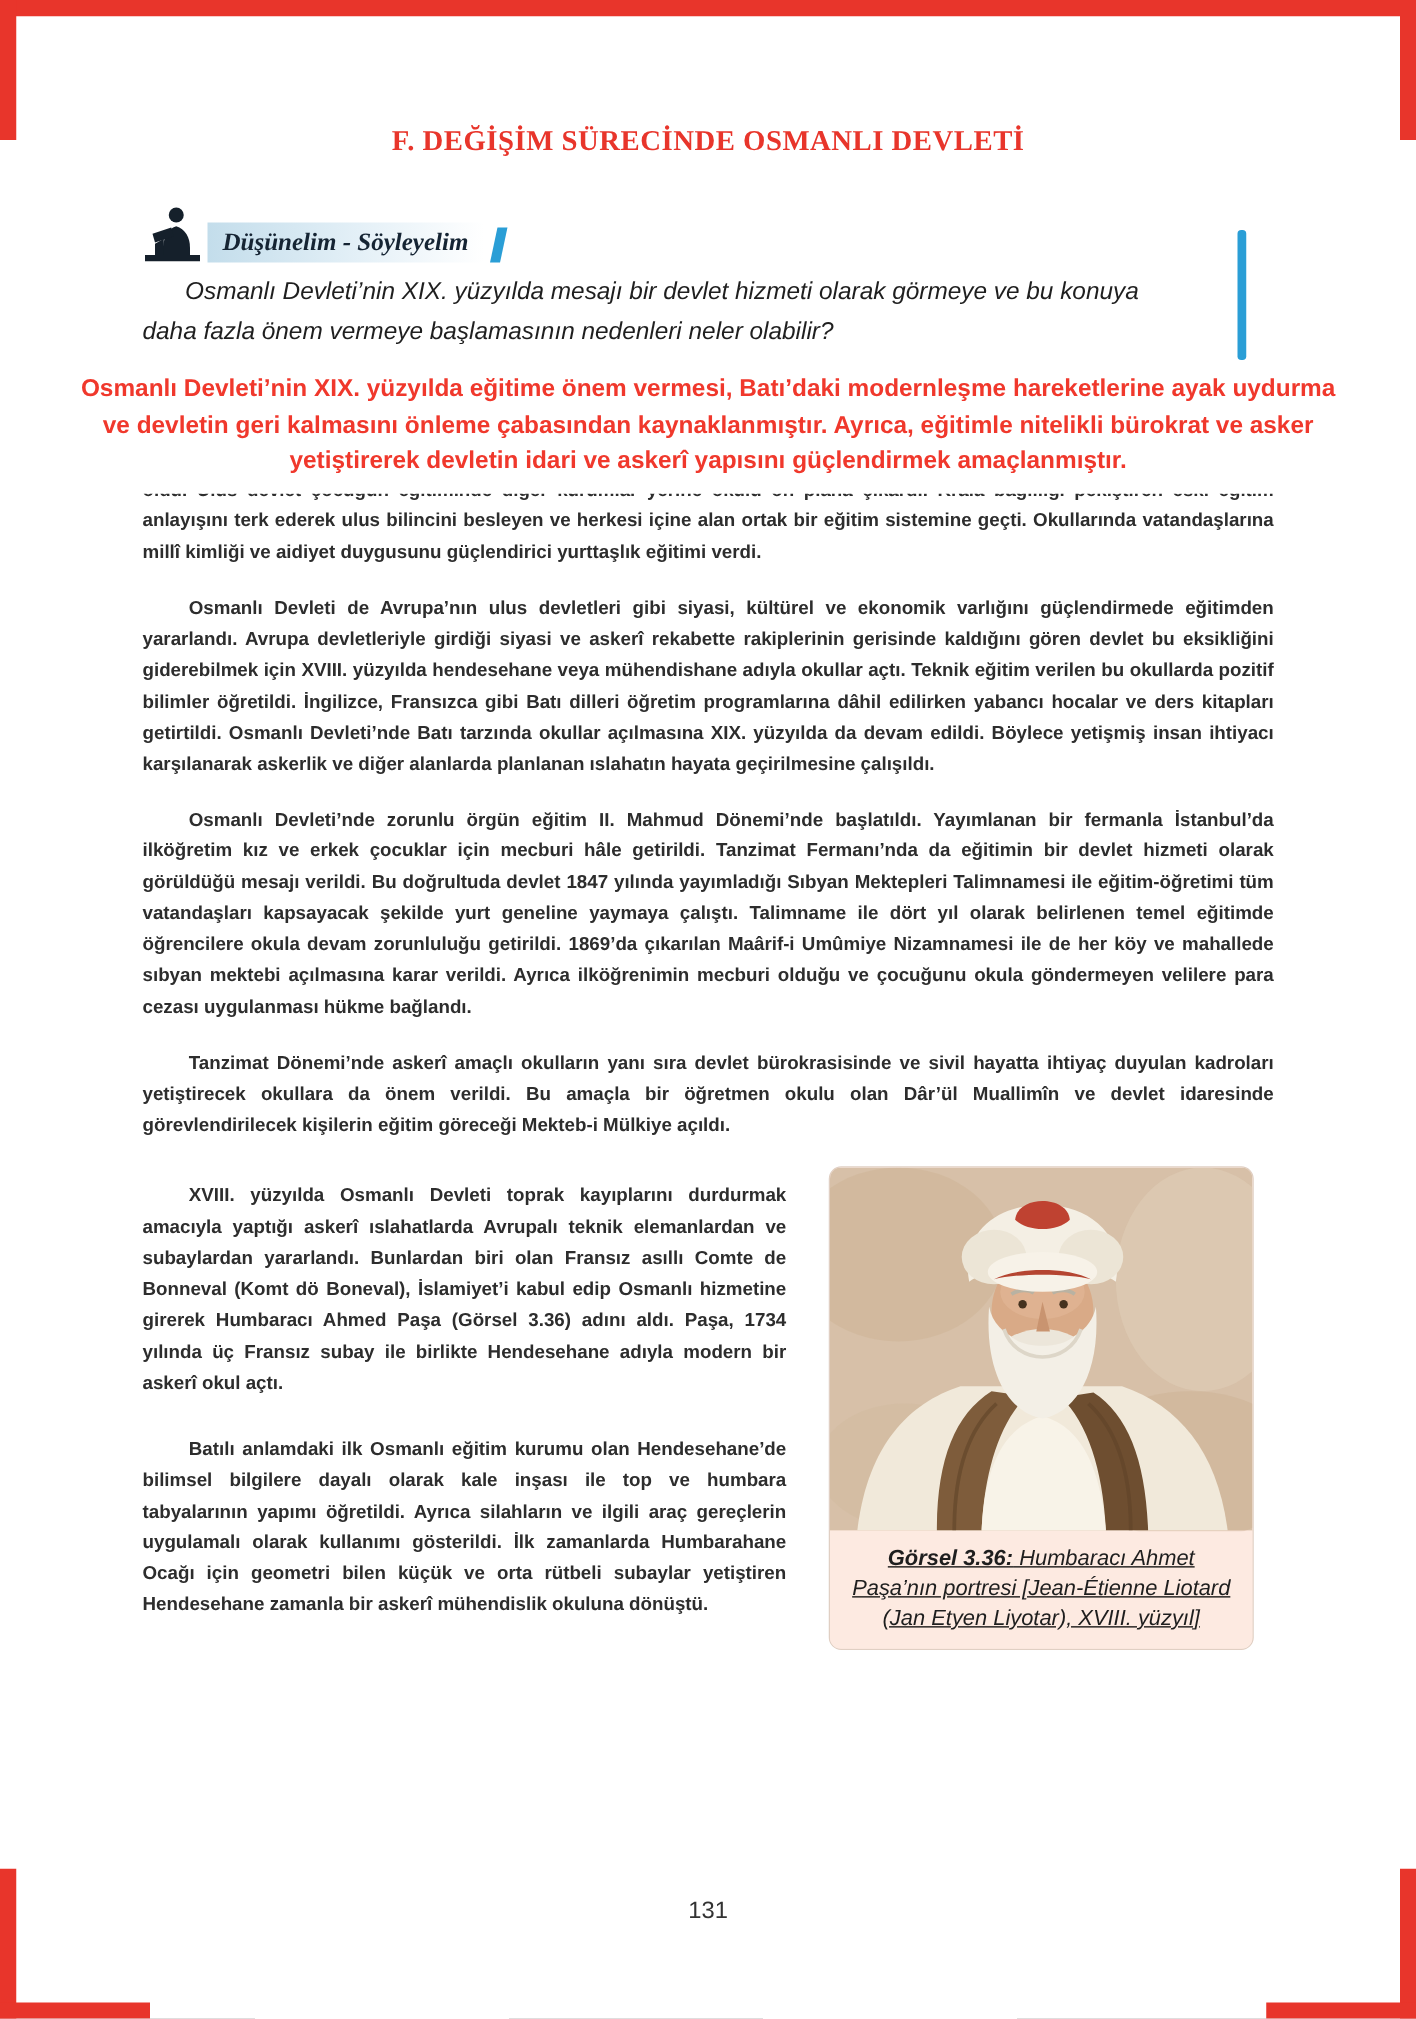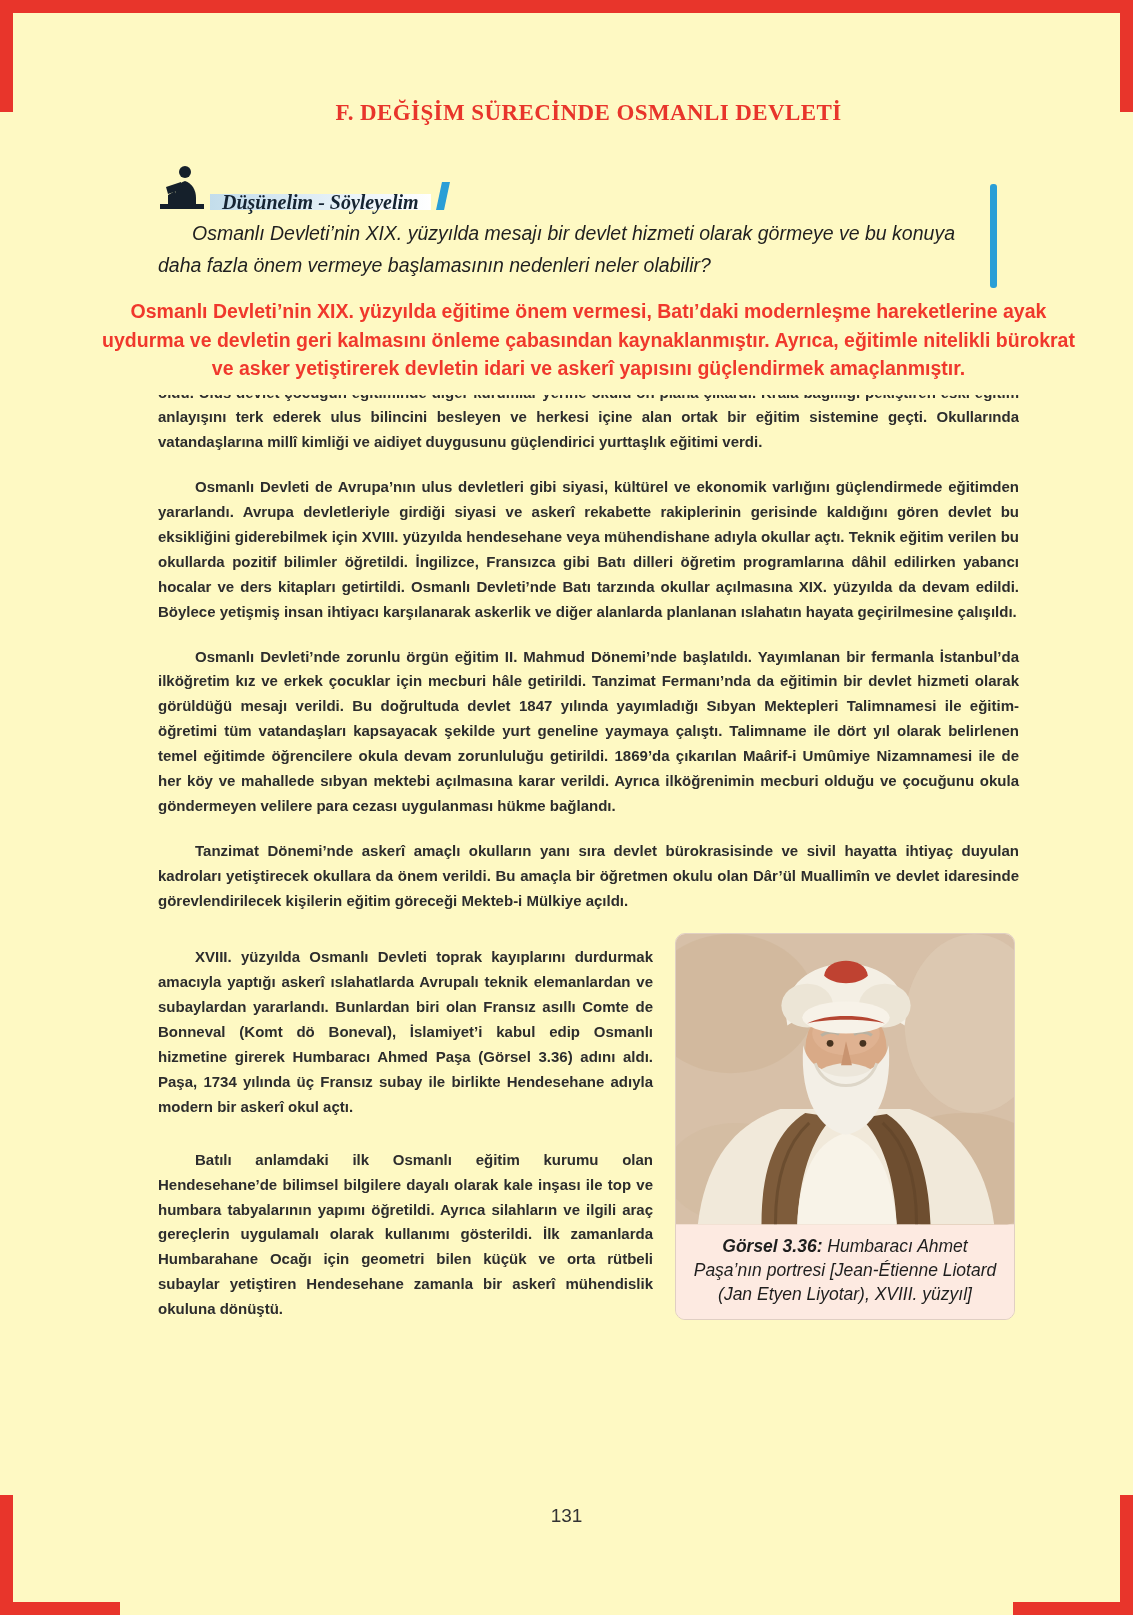--- a/index.html
+++ b/index.html
@@ -1,19 +1,19 @@
 <!DOCTYPE html>
 <html lang="tr"><head>
 <meta charset="utf-8">
 <style>
   * { box-sizing: border-box; }
   body { margin:0; background:#9b9b9b; font-family:"Liberation Sans", sans-serif; }
   .page {
     position:relative; width:1133px; height:1615px; margin:0 auto;
-    background:#fef9c3; overflow:hidden;padding-left:44px;
+    background:#ffffff; overflow:hidden;
   }
   
   .f { position:absolute; background:#e8352b; }
   .f-top { top:0; left:0; right:0; height:13px; }
   .f-tl { top:0; left:0; width:13px; height:112px; }
   .f-tr { top:0; right:0; width:13px; height:112px; }
   .f-bl-v { bottom:0; left:0; width:13px; height:120px; }
   .f-br-v { bottom:0; right:0; width:13px; height:120px; }
   .f-bl-h { bottom:0; left:0; width:120px; height:13px; }
   .f-br-h { bottom:0; right:0; width:120px; height:13px; }
@@ -24,21 +24,21 @@
     padding-top:100px; margin:0; text-align:center;
     font-family:"Liberation Serif", serif; font-weight:bold;
     font-size:23px; letter-spacing:.4px; color:#e8352b;
   }
 
   
   .think-row { margin-top:36px; display:flex; align-items:flex-end; height:48px; }
   .icon-box { width:48px; height:48px; flex:0 0 48px; display:flex; align-items:flex-end; }
   .icon-box svg { display:block; }
   .banner {
-    margin-left:4px; height:16px; padding:0 12px 0 12px;
+    margin-left:4px; height:32px; padding:0 12px 0 12px;
     display:flex; align-items:center;
     background:linear-gradient(90deg,#c3ddeb 0%, #e4f0f7 55%, #ffffff 100%);
   }
   .banner-label {
     font-family:"Liberation Serif", serif; font-style:italic; font-weight:bold;
     font-size:20px; color:#152433; white-space:nowrap;
   }
   .banner-mark { width:8px; height:28px; background:#2a9ed6; transform:skewX(-12deg); margin-left:8px; }
 
   .question-wrap { position:relative; margin-top:8px; padding-right:60px; }
@@ -74,21 +74,21 @@
   .figure { flex:0 0 340px; width:340px; margin-top:16px; }
   .figure-card { border-radius:10px; overflow:hidden; border:1px solid #e0cfc3; background:#fdeae1; }
   .figure-card svg { display:block; width:100%; height:auto; }
   .caption {
     padding:9px 12px 13px; text-align:center; font-style:italic;
     font-size:17.5px; line-height:1.38; color:#1e1e1e; background:#fdeae1;
   }
   .caption .cap-label { font-weight:bold; }
 
   .page-number {
-    position:absolute; bottom:88px; left:0; width:100%;
+    position:absolute; bottom:75px; left:0; width:100%;
     text-align:center; font-size:19px; color:#333;
   }
 </style>
 </head>
 <body>
 
 <div class="page">
 
   <div class="f f-top"></div>
   <div class="f f-tl"></div>
@@ -132,21 +132,21 @@
     <p class="body">Osmanlı Devleti’nde zorunlu örgün eğitim II. Mahmud Dönemi’nde başlatıldı. Yayımlanan bir fermanla İstanbul’da ilköğretim kız ve erkek çocuklar için mecburi hâle getirildi. Tanzimat Fermanı’nda da eğitimin bir devlet hizmeti olarak görüldüğü mesajı verildi. Bu doğrultuda devlet 1847 yılında yayımladığı Sıbyan Mektepleri Talimnamesi ile eğitim-öğretimi tüm vatandaşları kapsayacak şekilde yurt geneline yaymaya çalıştı. Talimname ile dört yıl olarak belirlenen temel eğitimde öğrencilere okula devam zorunluluğu getirildi. 1869’da çıkarılan Maârif-i Umûmiye Nizamnamesi ile de her köy ve mahallede sıbyan mektebi açılmasına karar verildi. Ayrıca ilköğrenimin mecburi olduğu ve çocuğunu okula göndermeyen velilere para cezası uygulanması hükme bağlandı.</p>
     <p class="body">Tanzimat Dönemi’nde askerî amaçlı okulların yanı sıra devlet bürokrasisinde ve sivil hayatta ihtiyaç duyulan kadroları yetiştirecek okullara da önem verildi. Bu amaçla bir öğretmen okulu olan Dâr’ül Muallimîn ve devlet idaresinde görevlendirilecek kişilerin eğitim göreceği Mekteb-i Mülkiye açıldı.</p>
 
 
     <div class="section-cols">
       <div class="col-text">
         <p class="body">XVIII. yüzyılda Osmanlı Devleti toprak kayıplarını durdurmak amacıyla yaptığı askerî ıslahatlarda Avrupalı teknik elemanlardan ve subaylardan yararlandı. Bunlardan biri olan Fransız asıllı Comte de Bonneval (Komt dö Boneval), İslamiyet’i kabul edip Osmanlı hizmetine girerek Humbaracı Ahmed Paşa (Görsel 3.36) adını aldı. Paşa, 1734 yılında üç Fransız subay ile birlikte Hendesehane adıyla modern bir askerî okul açtı.</p>
         <p class="body">Batılı anlamdaki ilk Osmanlı eğitim kurumu olan Hendesehane’de bilimsel bilgilere dayalı olarak kale inşası ile top ve humbara tabyalarının yapımı öğretildi. Ayrıca silahların ve ilgili araç gereçlerin uygulamalı olarak kullanımı gösterildi. İlk zamanlarda Humbarahane Ocağı için geometri bilen küçük ve orta rütbeli subaylar yetiştiren Hendesehane zamanla bir askerî mühendislik okuluna dönüştü.</p>
       </div>
 
-      <figure class="figure" style="margin:16px 4px 0;">
+      <figure class="figure" style="margin:16px 16px 0;text-decoration:underline;">
         <div class="figure-card">
           <svg viewBox="0 0 340 292" aria-hidden="true">
             <rect width="340" height="292" fill="#d7c0a8"></rect>
             <ellipse cx="55" cy="70" rx="85" ry="70" fill="#cdb293" opacity=".45"></ellipse>
             <ellipse cx="300" cy="90" rx="70" ry="90" fill="#e2d0ba" opacity=".5"></ellipse>
             <ellipse cx="290" cy="240" rx="90" ry="60" fill="#c9ad8d" opacity=".35"></ellipse>
             <ellipse cx="60" cy="240" rx="70" ry="50" fill="#cdb698" opacity=".3"></ellipse>
 
             <path d="M22 292 C30 225 62 190 105 176 L235 176 C282 192 312 230 320 292 Z" fill="#f1e9da"></path>
 

